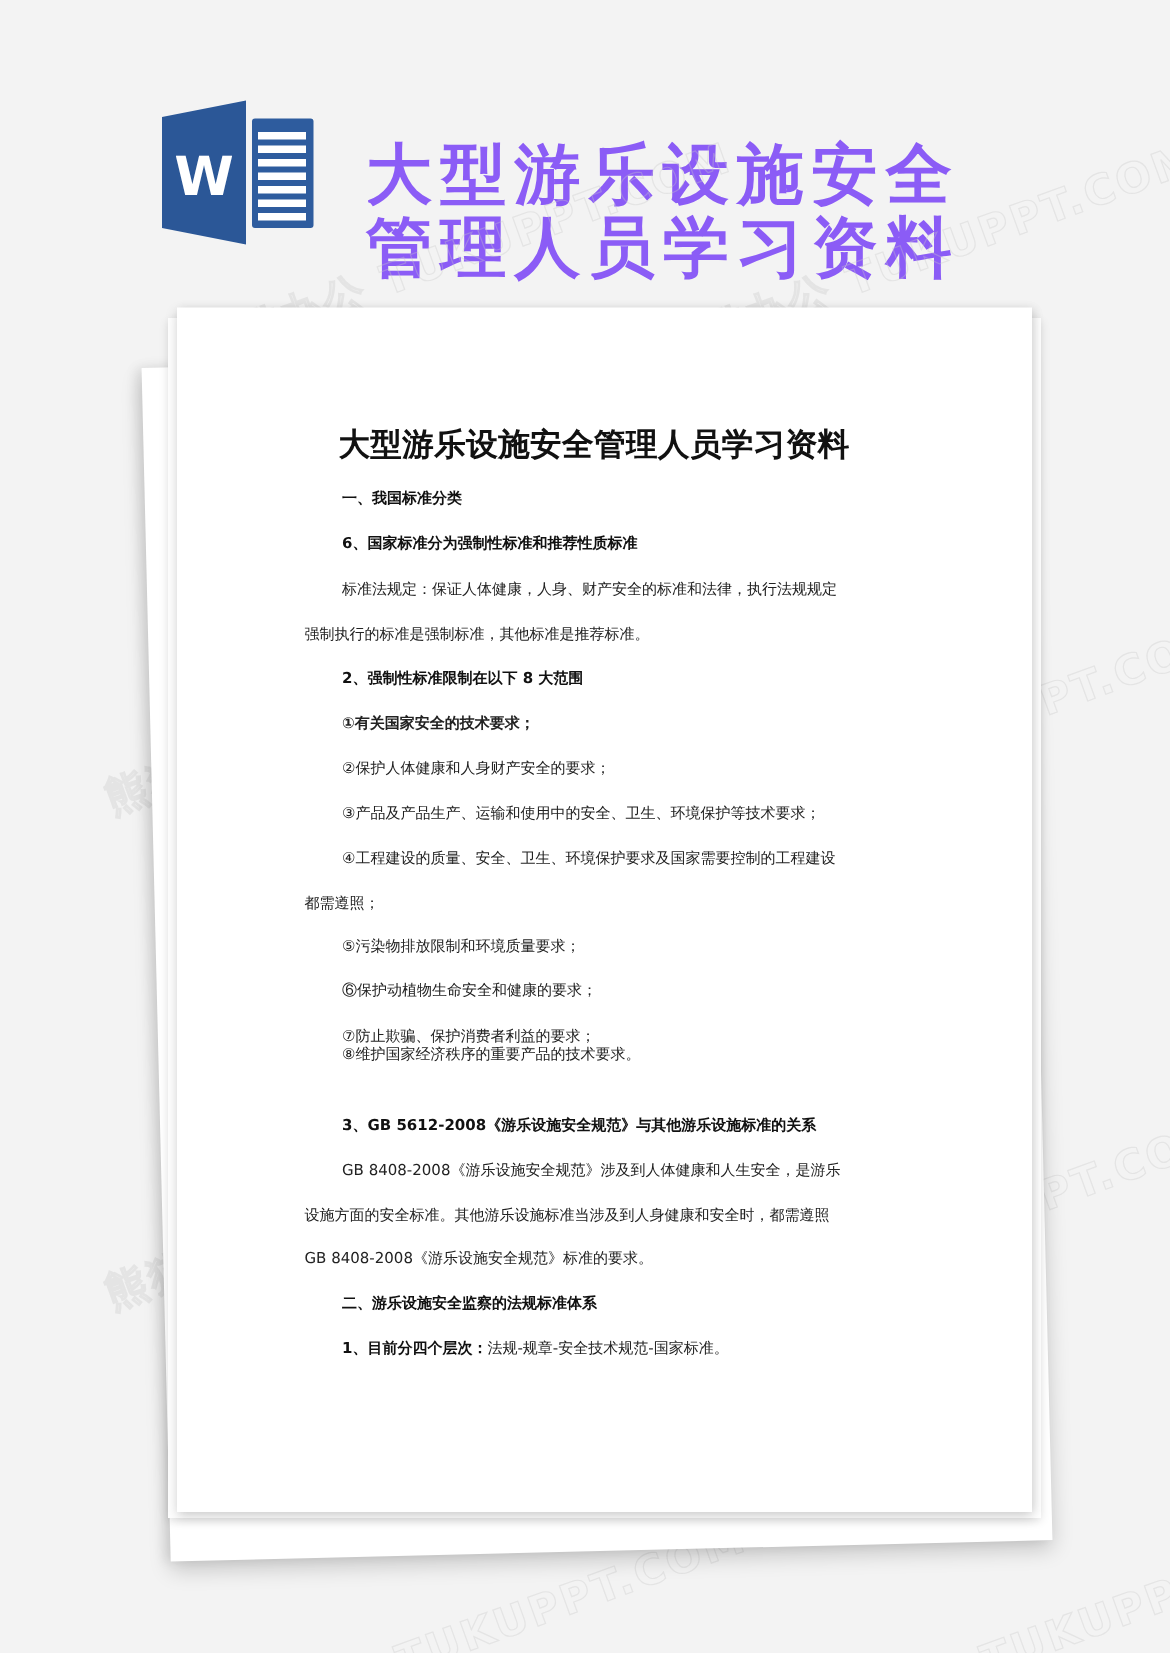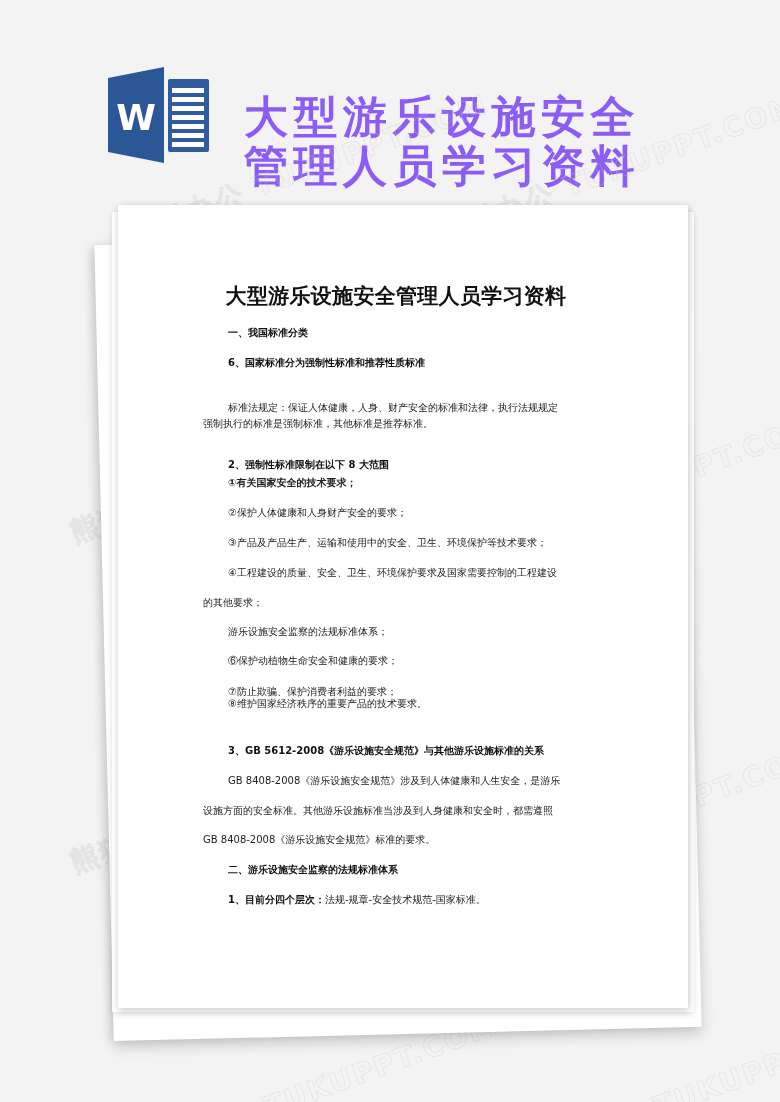--- a/index.html
+++ b/index.html
@@ -97,29 +97,29 @@
 <div class="wm" style="left:520px; top:1070px;">熊猫办公 TUKUPPT.COM</div>
 
 <div class="paper-back"></div>
 <div class="paper-mid"></div>
 <div class="paper-front"></div>
 
 <div class="doc-title">大型游乐设施安全管理人员学习资料</div>
 
 <div class="line indent" style="top:325px;"><b>一、我国标准分类</b></div>
 <div class="line indent" style="top:355px;"><b>6、国家标准分为强制性标准和推荐性质标准</b></div>
-<div class="line indent" style="top:400px;">标准法规定：保证人体健康，人身、财产安全的标准和法律，执行法规规定</div>
+<div class="line indent" style="top:386px;">标准法规定：保证人体健康，人身、财产安全的标准和法律，执行法规规定</div>
 <div class="line flush" style="top:416px;">强制执行的标准是强制标准，其他标准是推荐标准。</div>
-<div class="line indent" style="top:445px;margin-top:12px;"><b>2、强制性标准限制在以下 8 大范围</b></div>
+<div class="line indent" style="top:445px;"><b>2、强制性标准限制在以下 8 大范围</b></div>
 <div class="line indent" style="top:475px;font-weight:bold;">①有关国家安全的技术要求；</div>
 <div class="line indent" style="top:505px;">②保护人体健康和人身财产安全的要求；</div>
 <div class="line indent" style="top:535px;text-align:center;">③产品及产品生产、运输和使用中的安全、卫生、环境保护等技术要求；</div>
 <div class="line indent" style="top:565px;">④工程建设的质量、安全、卫生、环境保护要求及国家需要控制的工程建设</div>
-<div class="line flush" style="top:595px;">的其他要求；</div>
-<div class="line indent" style="top:624px;">游乐设施安全监察的法规标准体系；</div>
+<div class="line flush" style="top:595px;">都需遵照；</div>
+<div class="line indent" style="top:624px;">⑤污染物排放限制和环境质量要求；</div>
 <div class="line indent" style="top:654px;font-family:Liberation Mono, monospace;">⑥保护动植物生命安全和健康的要求；</div>
 <div class="line indent" style="top:684px;">⑦防止欺骗、保护消费者利益的要求；</div>
 <div class="line indent" style="top:696px;">⑧维护国家经济秩序的重要产品的技术要求。</div>
 <div class="line indent" style="top:743px;"><b>3、GB 5612-2008《游乐设施安全规范》与其他游乐设施标准的关系</b></div>
 <div class="line indent" style="top:773px;">GB 8408-2008《游乐设施安全规范》涉及到人体健康和人生安全，是游乐</div>
 <div class="line flush" style="top:803px;">设施方面的安全标准。其他游乐设施标准当涉及到人身健康和安全时，都需遵照</div>
 <div class="line flush" style="top:832px;">GB 8408-2008《游乐设施安全规范》标准的要求。</div>
 <div class="line indent" style="top:862px;"><b>二、游乐设施安全监察的法规标准体系</b></div>
 <div class="line indent" style="top:892px;"><b>1、目前分四个层次：</b><span>法规-规章-安全技术规范-国家标准。</span></div>
 

